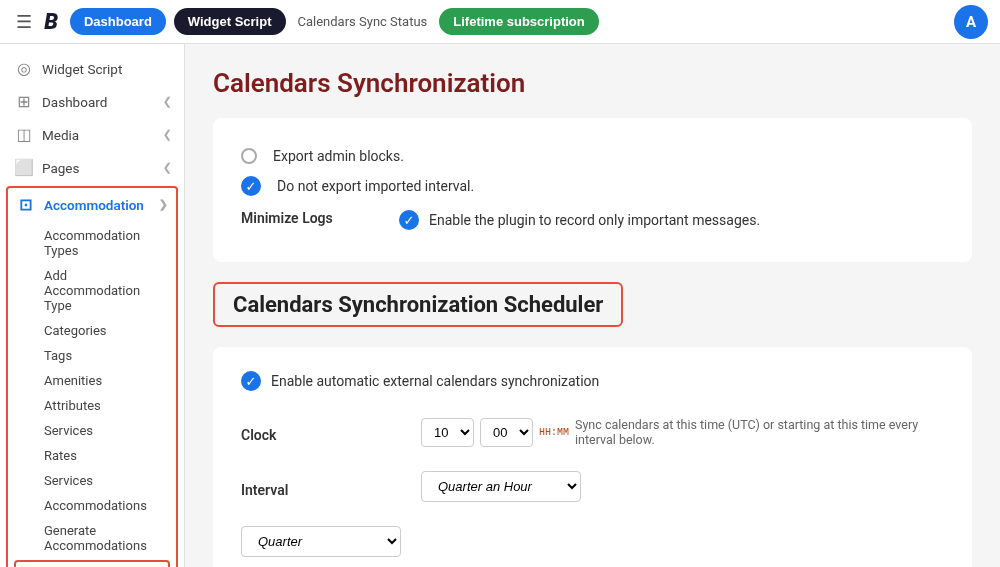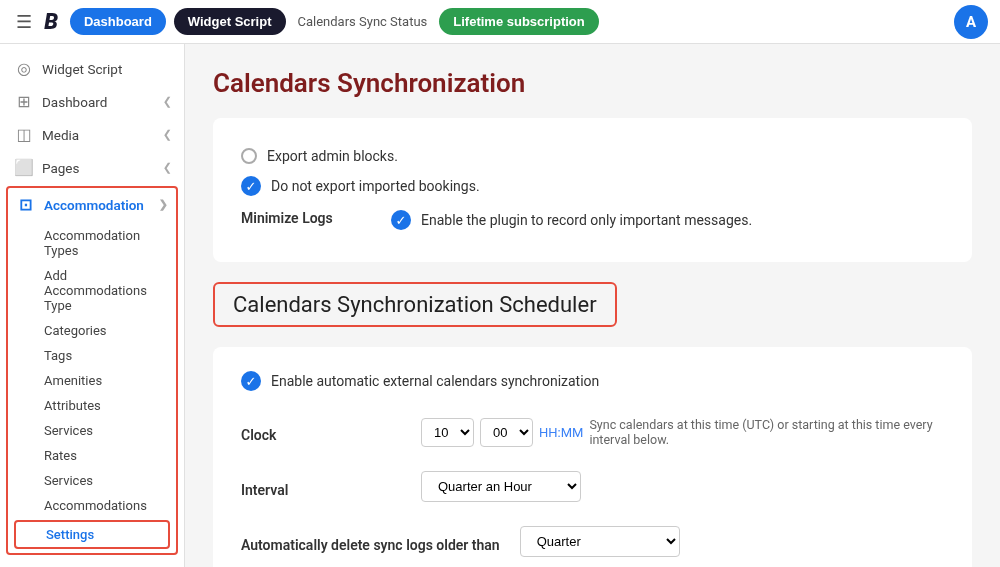--- a/index.html
+++ b/index.html
@@ -31,41 +31,41 @@
     .sidebar-sub-list { padding: 2px 0; }
     .sidebar-sub-item { padding: 5px 12px 5px 36px; cursor: pointer; color: #444; font-size: 13px; }
     .sidebar-sub-item.highlighted { border: 2px solid #e74c3c; margin: 2px 6px; border-radius: 4px; padding: 5px 12px 5px 30px; color: #1a73e8; font-weight: 500; }
 
     
     .main { flex: 1; overflow-y: auto; padding: 24px 28px; background: #f5f5f5; }
     .page-title { font-size: 26px; font-weight: 600; color: #7f1d1d; margin-bottom: 20px; }
 
     .card { background: #fff; border-radius: 8px; padding: 24px 28px; margin-bottom: 20px; }
 
-    .option-row { display: flex; align-items: center; gap: 10px; padding: 6px 0; }
+    .option-row { display: flex; align-items: center; gap: 16px; padding: 6px 0; }
     .radio-circle { width: 16px; height: 16px; border-radius: 50%; border: 2px solid #aaa; background: #fff; flex-shrink: 0; display: inline-block; }
     .check-blue { width: 20px; height: 20px; border-radius: 50%; background: #1a73e8; color: #fff; display: flex; align-items: center; justify-content: center; font-size: 13px; flex-shrink: 0; }
     .option-label { font-size: 14px; color: #333; }
 
-    .minimize-row { display: flex; align-items: flex-start; gap: 20px; padding: 8px 0; }
+    .minimize-row { display: flex; align-items: flex-start; gap: 28px; padding: 8px 0; }
     .minimize-label { font-weight: 600; font-size: 14px; min-width: 130px; }
 
     
     .scheduler-title-box { border: 2px solid #e74c3c; border-radius: 6px; display: inline-block; padding: 8px 18px; margin-bottom: 20px; }
-    .scheduler-title { font-size: 22px; font-weight: 400; color: #222; }
+    .scheduler-title { font-size: 22px; font-weight: 700; color: #222; }
 
     .form-row { display: flex; align-items: center; padding: 12px 0; gap: 20px; }
     .form-label { font-weight: 600; font-size: 14px; min-width: 160px; padding-top: 6px; }
     .form-control { display: flex; flex-direction: row; gap: 6px; }
 
     .clock-row { display: flex; align-items: center; gap: 6px; }
     select.small-select { padding: 5px 8px; border: 1px solid #ccc; border-radius: 4px; font-size: 13px; background: #fff; cursor: pointer; appearance: auto; }
-    .clock-hint { font-size: 13px; color: #3b82f6; }
-
-    select.interval-select { padding: 6px 12px; border: 1px solid #ccc; border-radius: 4px; font-size: 13px; background: #fff; cursor: pointer; min-width: 160px; }
+    .clock-hint { font-size: 10px; color: #c2410c; font-family: Liberation Mono, monospace; }
+
+    select.interval-select { padding: 6px 12px; border: 1px solid #ccc; border-radius: 4px; font-size: 13px; background: #fff; cursor: pointer; min-width: 160px; font-style: italic; }
 
     .sync-hint { font-size: 12.5px; color: #666; }
 
     .enable-row { display: flex; align-items: center; gap: 10px; padding-bottom: 14px; }
   </style>
 </head>
 <body>
 
 <div class="topbar">
   <span class="topbar-hamburger">☰</span>
@@ -102,47 +102,48 @@
     </div>
 
     <div class="sidebar-parent-box">
       <div class="sidebar-parent-item">
         <span class="icon">⊡</span>
         <span>Accommodation</span>
         <span class="chevron">❯</span>
       </div>
       <div class="sidebar-sub-list">
         <div class="sidebar-sub-item">Accommodation Types</div>
-        <div class="sidebar-sub-item">Add Accommodations Type</div>
+        <div class="sidebar-sub-item">Add Accommodation Type</div>
         <div class="sidebar-sub-item">Categories</div>
         <div class="sidebar-sub-item">Tags</div>
         <div class="sidebar-sub-item">Amenities</div>
         <div class="sidebar-sub-item">Attributes</div>
         <div class="sidebar-sub-item">Services</div>
         <div class="sidebar-sub-item">Rates</div>
         <div class="sidebar-sub-item">Services</div>
         <div class="sidebar-sub-item">Accommodations</div>
+        <div class="sidebar-sub-item">Generate Accommodations</div>
         <div class="sidebar-sub-item highlighted">Settings</div>
       </div>
     </div>
 
   </div>
 
   <div class="main">
     <h1 class="page-title">Calendars Synchronization</h1>
 
     
     <div class="card">
       <div class="option-row">
         <span class="radio-circle"></span>
         <span class="option-label">Export admin blocks.</span>
       </div>
       <div class="option-row">
         <span class="check-blue">✓</span>
-        <span class="option-label">Do not export imported bookings.</span>
+        <span class="option-label">Do not export imported interval.</span>
       </div>
       <div class="minimize-row">
         <span class="minimize-label">Minimize Logs</span>
         <div style="display:flex;align-items:center;gap:10px;">
           <span class="check-blue">✓</span>
           <span class="option-label">Enable the plugin to record only important messages.</span>
         </div>
       </div>
     </div>
 
@@ -190,21 +191,20 @@
             <option>Every 2 Hours</option>
             <option>Every 4 Hours</option>
             <option>Every 6 Hours</option>
             <option>Every 12 Hours</option>
             <option>Daily</option>
           </select>
         </div>
       </div>
 
       <div class="form-row">
-        <span class="form-label">Automatically delete sync logs older than</span>
         <div class="form-control">
           <select class="interval-select">
             <option>Quarter</option>
             <option>Month</option>
             <option>Week</option>
             <option>Day</option>
           </select>
         </div>
       </div>
     </div>

